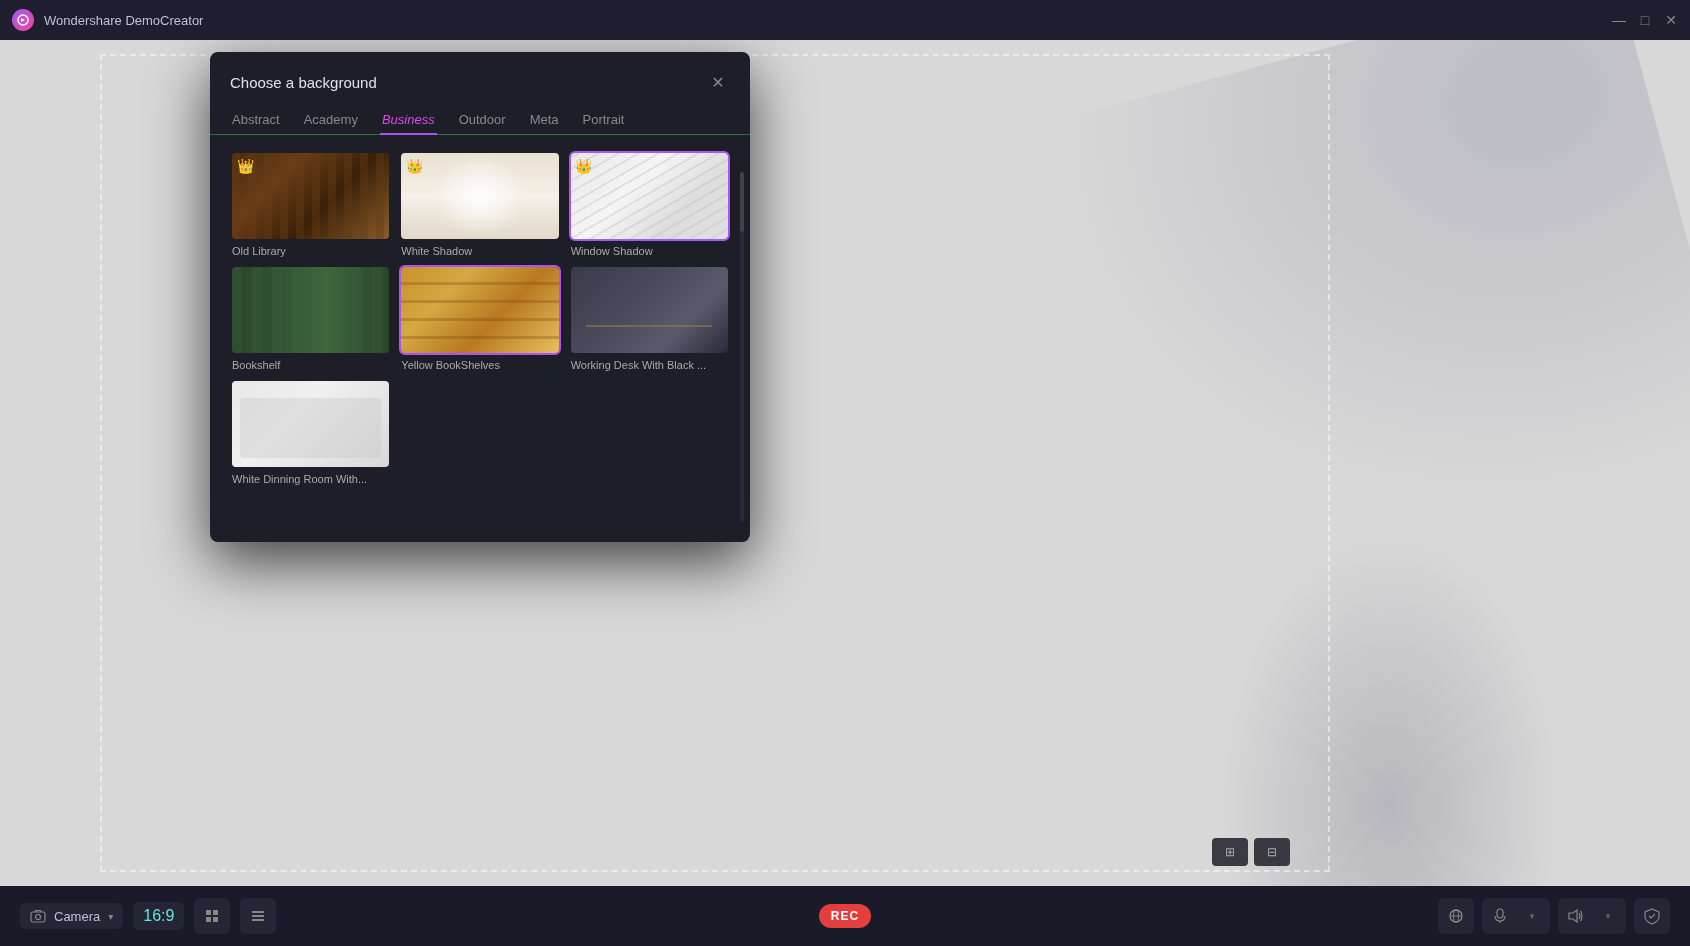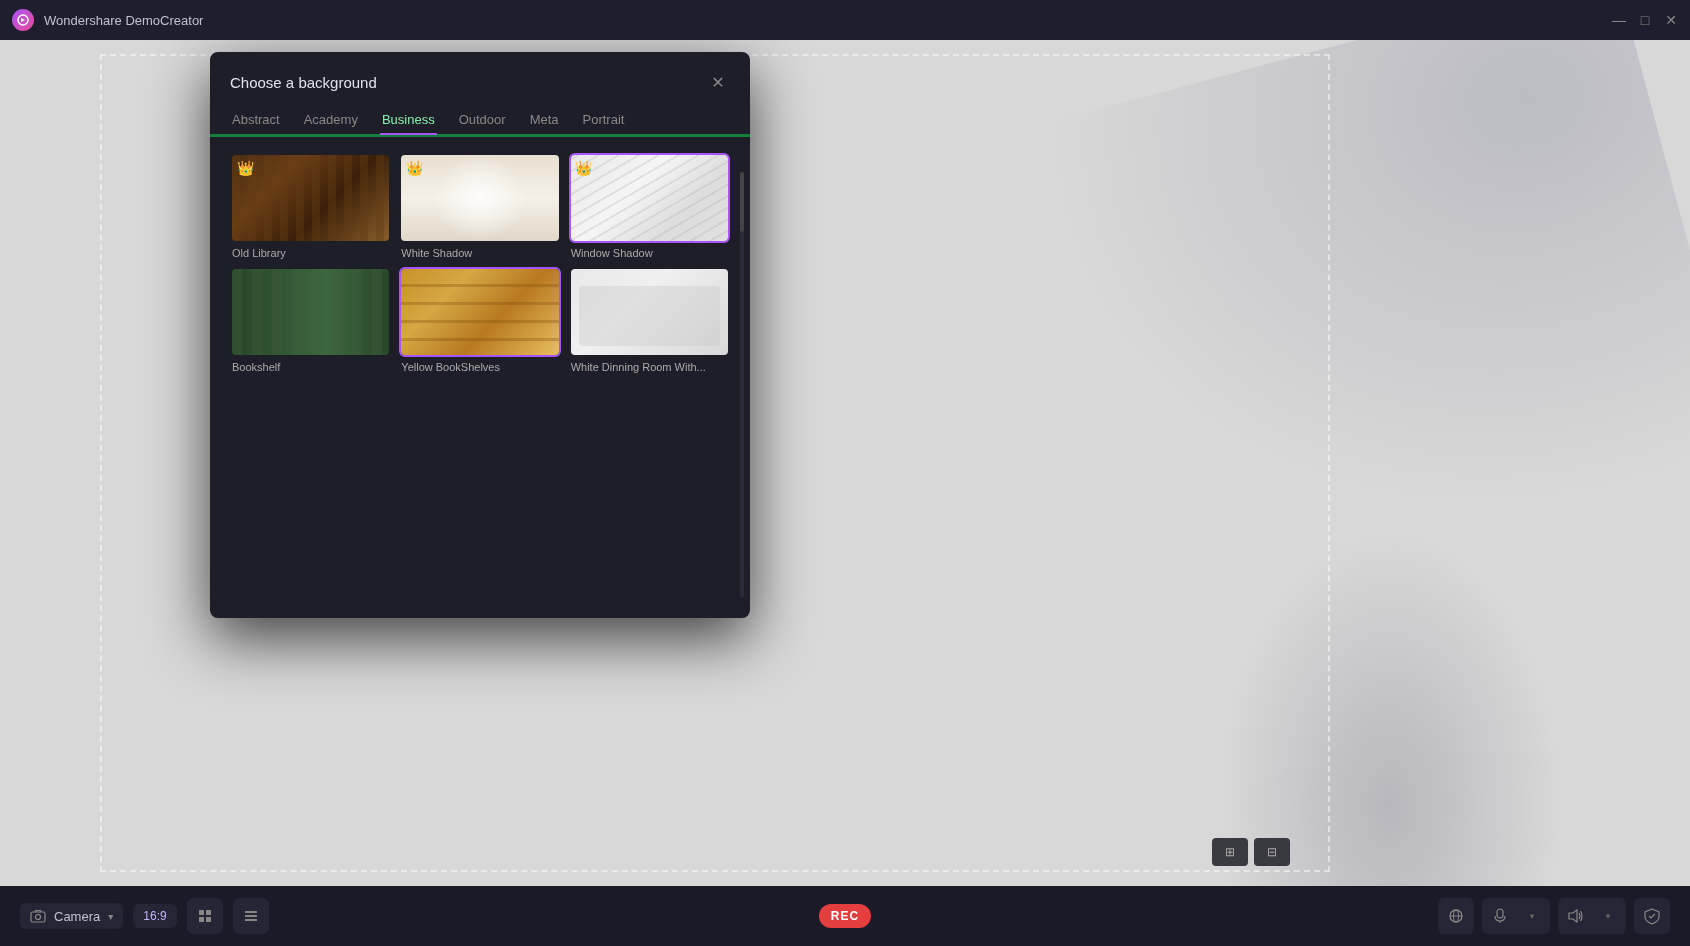--- a/index.html
+++ b/index.html
@@ -109,21 +109,21 @@
       top: 0; left: 0; right: 0; bottom: 0;
       z-index: 50;
     }
 
     
     .modal {
       position: absolute;
       top: 12px;
       left: 210px;
       width: 540px;
-      height: 566px;
+      height: 490px;
       background: #1e1e28;
       border-radius: 8px;
       box-shadow: 0 20px 60px rgba(0,0,0,0.7);
       display: flex;
       flex-direction: column;
     }
 
     .modal-header {
       display: flex;
       align-items: center;
@@ -145,33 +145,34 @@
       cursor: pointer;
       font-size: 16px;
       border-radius: 4px;
     }
 
     
     .tabs {
       display: flex;
       padding: 0 20px;
       gap: 20px;
-      border-bottom: 3px solid #15803d;
+      border-bottom: 1px solid #15803d;
     }
     .tab {
       padding: 6px 2px;
       color: #888;
       font-size: 13px;
       cursor: pointer;
       border-bottom: 2px solid transparent;
       margin-bottom: -1px;
     }
     .tab.active {
-      color: #86efac;
+      color: #d946ef;
       border-bottom: 2px solid #a855f7;
+      font-style: italic;
     }
 
     
     .grid-container {
       flex: 1;
       overflow-y: auto;
       padding: 16px 20px;
     }
     .grid-container::-webkit-scrollbar {
       width: 6px;
@@ -366,22 +367,22 @@
     }
     .camera-select-arrow {
       color: #888;
       font-size: 10px;
     }
 
     .ratio-btn {
       background: #252535;
       border-radius: 6px;
       padding: 5px 10px;
-      color: #c4b5fd;
-      font-size: 12px;
+      color: #5eead4;
+      font-size: 16px;
       cursor: pointer;
       margin-left: 10px;
     }
 
     .icon-btn {
       width: 36px;
       height: 36px;
       display: flex;
       align-items: center;
       justify-content: center;
@@ -572,20 +573,26 @@
               <div class="bg-item-label">Bookshelf</div>
             </div>
 
             <div class="bg-item">
               <div class="bg-item-thumb" style="border-color: #a855f7;">
                 <div class="thumb-yellow-shelves"></div>
               </div>
               <div class="bg-item-label">Yellow BookShelves</div>
             </div>
 
+            <div class="bg-item">
+              <div class="bg-item-thumb">
+                <div class="thumb-working-desk"></div>
+              </div>
+              <div class="bg-item-label">Working Desk With Black ...</div>
+            </div>
 
             <div class="bg-item">
               <div class="bg-item-thumb">
                 <div class="thumb-dining"></div>
               </div>
               <div class="bg-item-label">White Dinning Room With...</div>
             </div>
 
           </div>
         </div>

